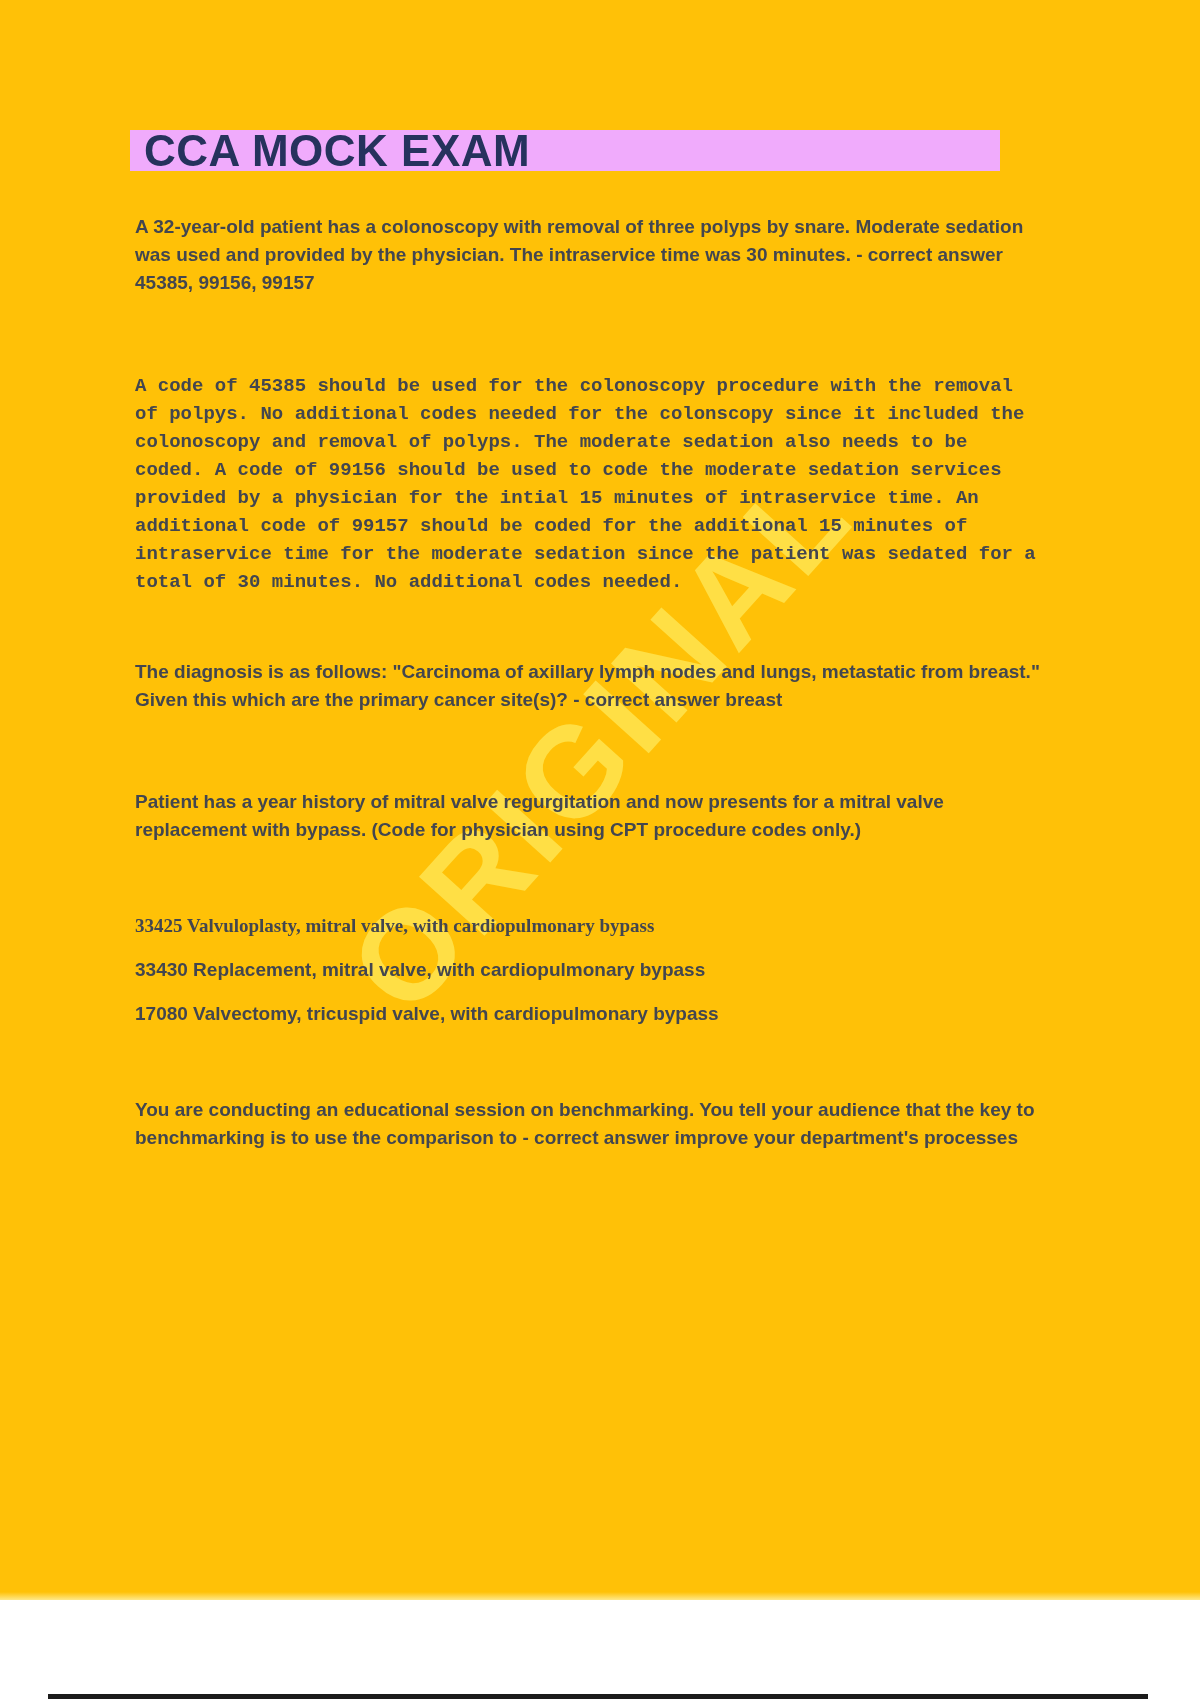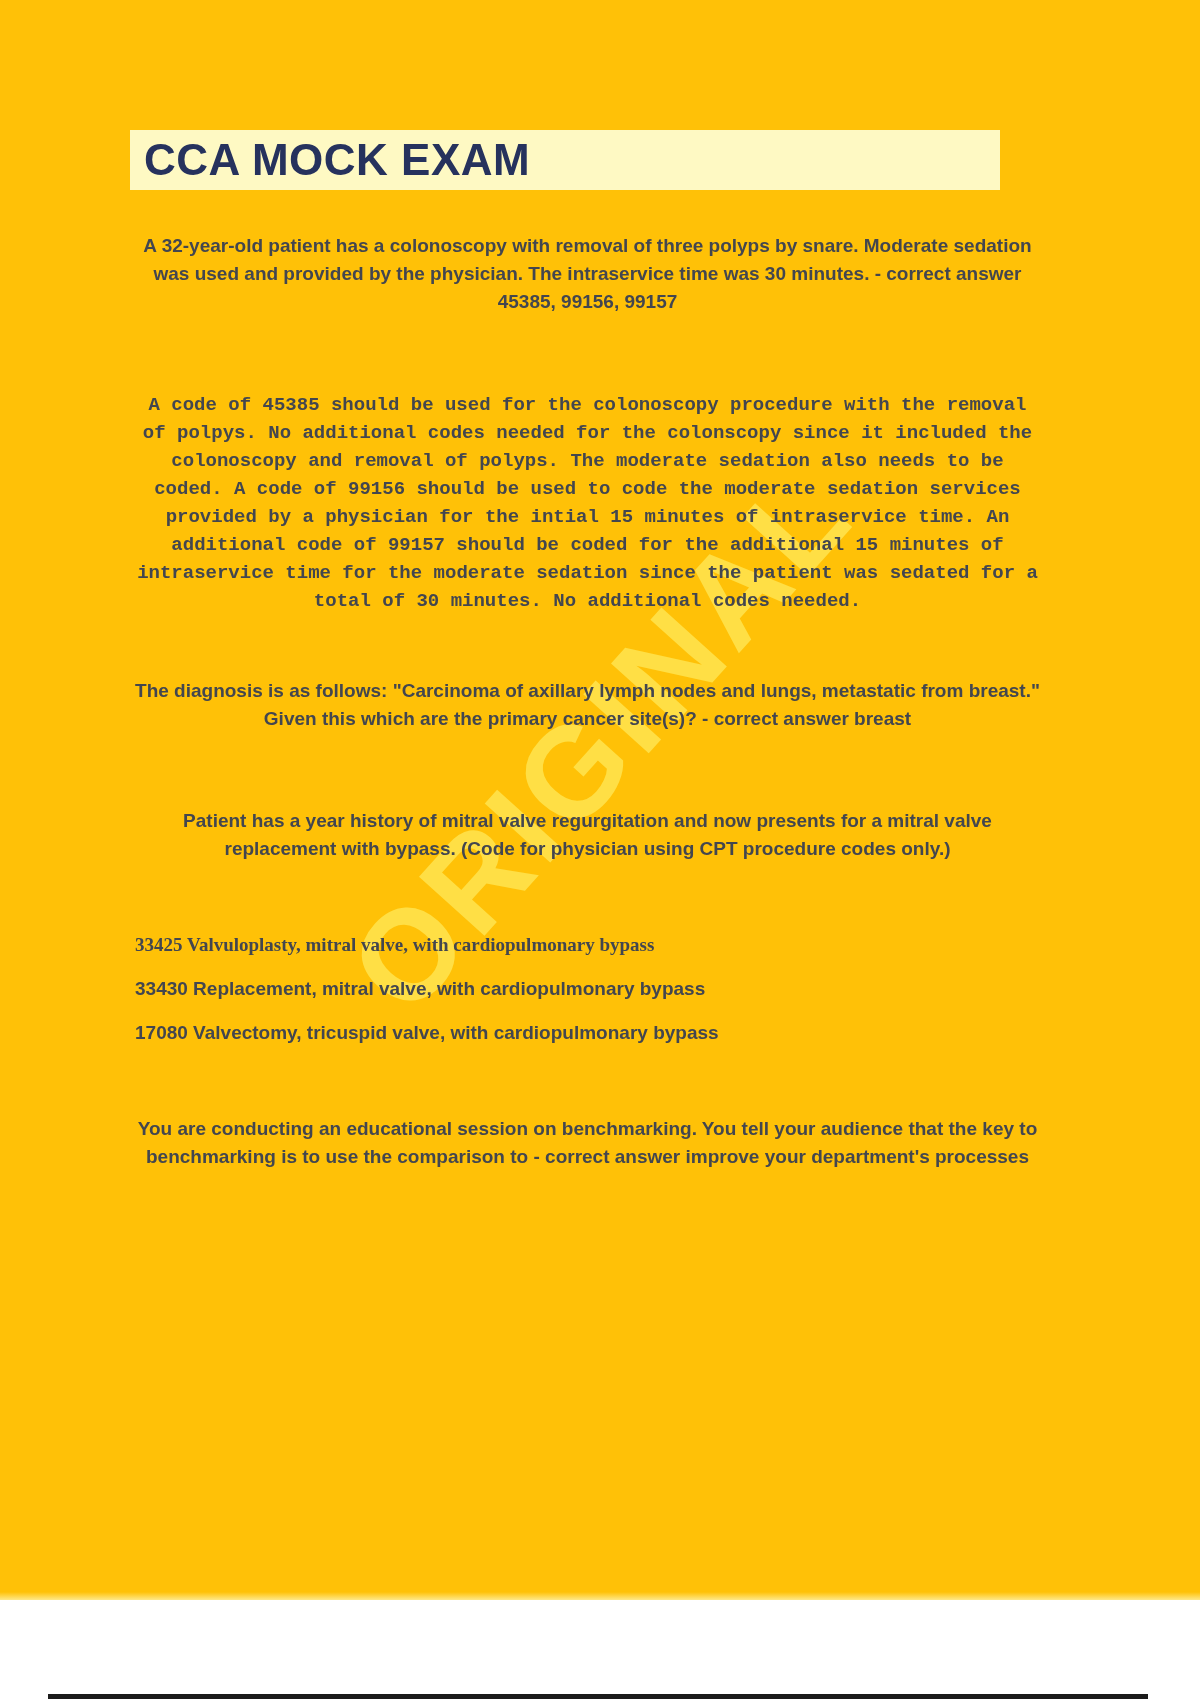--- a/index.html
+++ b/index.html
@@ -42,22 +42,22 @@
     color: #ffdf45;
     z-index: 0;
     user-select: none;
     white-space: nowrap;
   }
   .title-bar {
     position: relative;
     z-index: 1;
     margin: 130px 200px 0 130px;
     width: 870px;
-    height: 60px;
-    background: #fef9c3;
+    height: 41px;
+    background: #f0abfc;
     display: flex;
     align-items: center;
   }
   .title-text {
     font-size: 44px;
     font-weight: bold;
     color: #26325d;
     letter-spacing: 0.5px;
     padding-left: 14px;
     line-height: 1;
@@ -65,21 +65,21 @@
   .content {
     position: relative;
     z-index: 1;
     margin-left: 135px;
     width: 905px;
     color: #43464f;
     font-weight: bold;
     font-size: 19px;
     line-height: 28px;
   }
-  .para { margin-top: 0; text-align: center; }
+  .para { margin-top: 0; }
   .p1 { margin-top: 42px; }
   .p2 { margin-top: 75px; font-family: Liberation Mono, monospace; }
   .p3 { margin-top: 62px; }
   .p4 { margin-top: 74px; }
   .opt-group { margin-top: 68px; }
   .option { margin-top: 16px; }
   .option:first-child { margin-top: 0; font-family: Liberation Serif, serif; }
   .p5 { margin-top: 68px; }
   .p6 { margin-top: 76px; }
   .footer {

